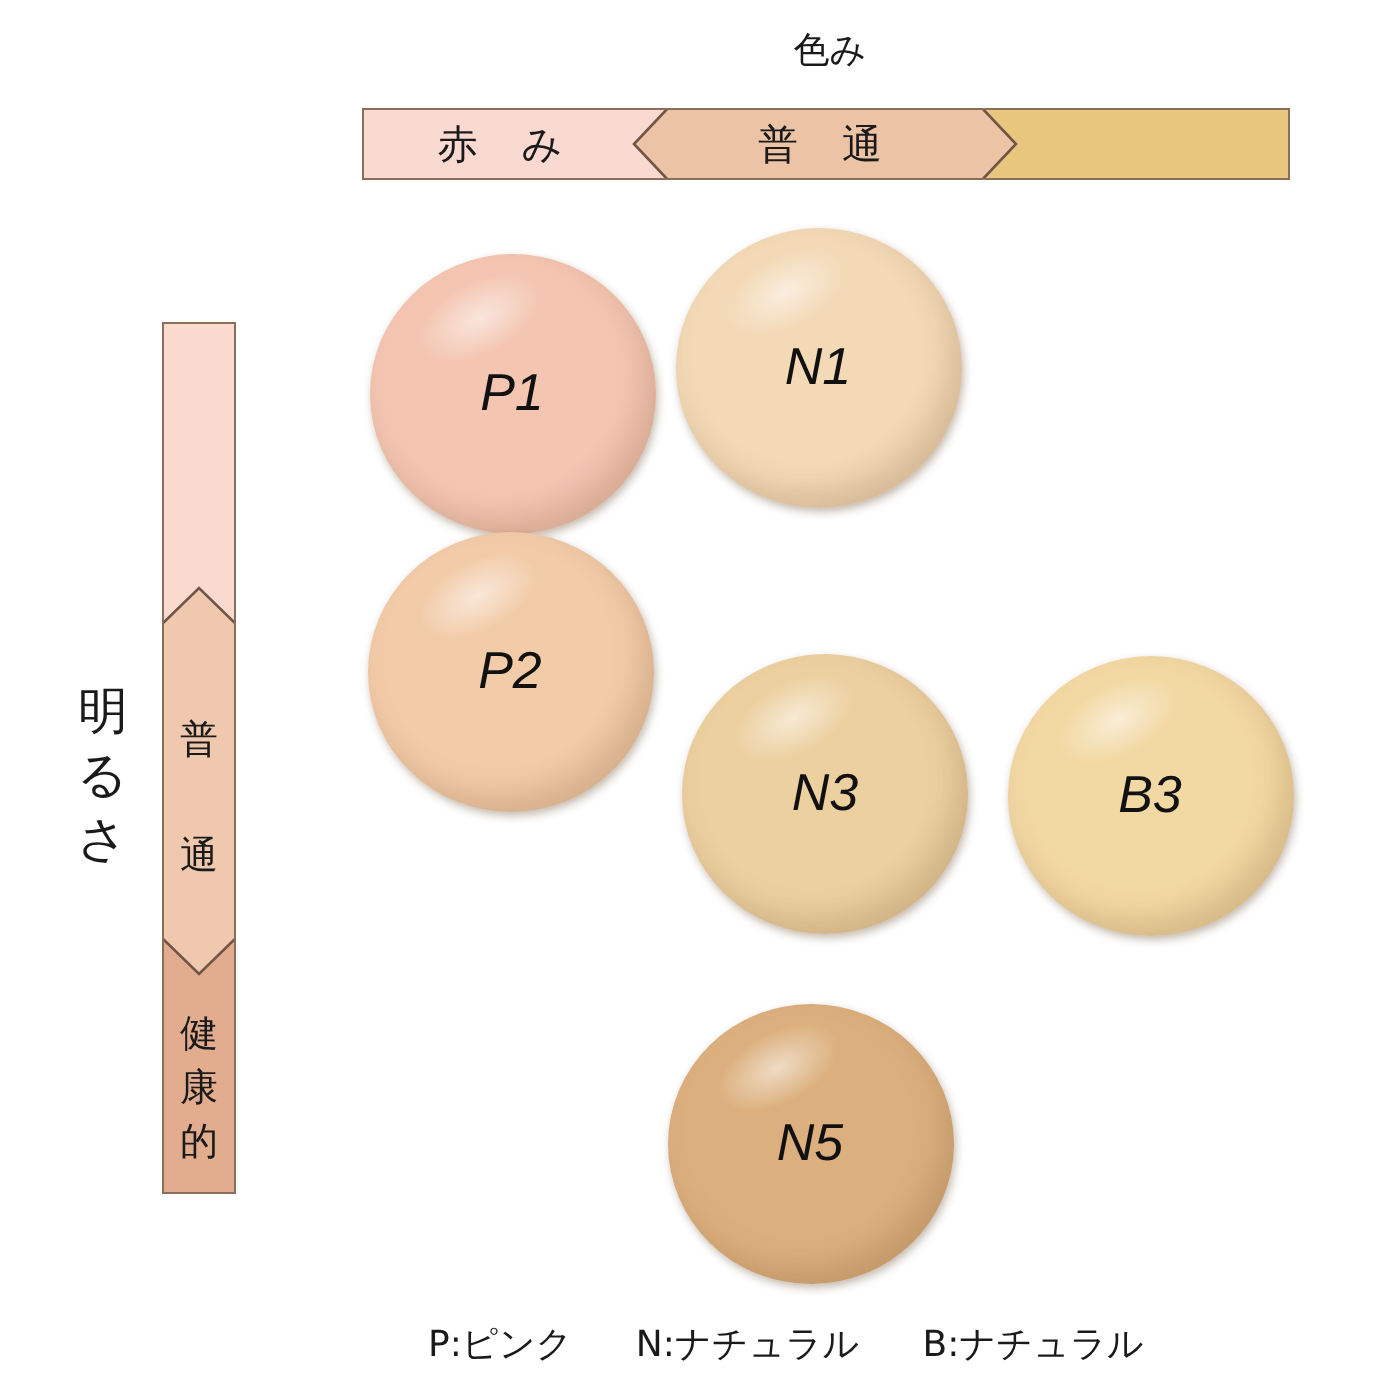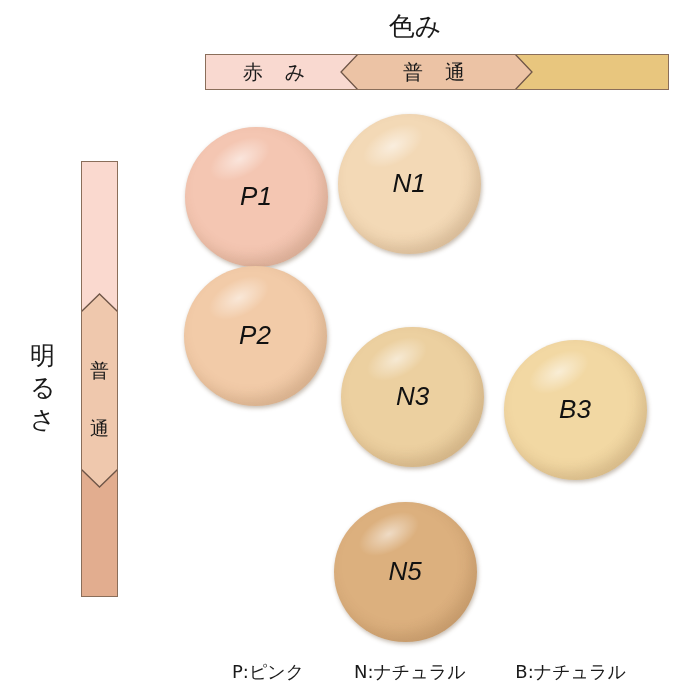--- a/index.html
+++ b/index.html
@@ -1,43 +1,43 @@
 <!DOCTYPE html>
 <html><head>
 <meta charset="utf-8">
 <style>
   html, body { margin:0; padding:0; background:#ffffff; }
   body { width:700px; height:700px; position:relative; overflow:hidden;
          font-family:"DejaVu Sans","Liberation Sans",sans-serif; color:#1a1a1a; }
 
   .title-x { position:absolute; left:360px; top:6px; width:110px; text-align:center;
-             font-size:26px; line-height:40px; }
+             font-size:18px; line-height:40px; }
 
-  .hbar { position:absolute; left:181px; top:54px; width:464px; height:36px;margin-left:24px; }
+  .hbar { position:absolute; left:181px; top:54px; width:464px; height:36px; }
   .hbar svg { position:absolute; left:0; top:0; }
   .hlabel { position:absolute; top:0; height:36px; line-height:36px; font-size:20px;
             letter-spacing:22px; text-align:center; }
 
   .title-y { position:absolute; left:30px; top:340px; width:34px; font-size:25px;
-             line-height:32px; text-align:left; }
+             line-height:32px; text-align:right; }
 
   .vbar { position:absolute; left:81px; top:161px; width:37px; height:436px; }
   .vbar svg { position:absolute; left:0; top:0; }
   .vlabel { position:absolute; left:0; width:37px; text-align:center; font-size:19px; }
 
   .swatch { position:absolute; border-radius:50%;
             box-shadow: 1px 2px 4px rgba(90,60,30,0.35), inset -6px -8px 14px rgba(120,80,40,0.18); font-style: italic; }
   .swatch::before { content:""; position:absolute; left:16%; top:10%; width:46%; height:26%;
             border-radius:50%; transform:rotate(-28deg);
             background:radial-gradient(ellipse at center, rgba(255,255,255,0.55), rgba(255,255,255,0) 70%); }
   .swatch-label { position:absolute; left:0; right:0; top:50%; transform:translateY(-52%);
             text-align:center; font-family:"Liberation Sans",sans-serif; font-size:26px; color:#111; }
 
   .legend { position:absolute; left:214px; top:660px; font-size:18px; white-space:nowrap; }
-  .legend span { margin-right:26px;margin-left:18px; }
+  .legend span { margin-right:26px; }
 </style>
 </head>
 <body>
 
 <div class="title-x">色み</div>
 
 <div class="hbar">
   <svg width="464" height="36" viewBox="0 0 464 36">
     <rect x="0.5" y="0.5" width="463" height="35" fill="#e8c67e" stroke="#8a6e5a" stroke-width="1"></rect>
     <rect x="0.5" y="0.5" width="153" height="35" fill="#f9d9d0"></rect>
@@ -59,35 +59,38 @@
     <rect x="0.5" y="0.5" width="36" height="435" fill="#e2ad8f"></rect>
     <rect x="0.5" y="0.5" width="36" height="151" fill="#fad9cf"></rect>
     <polygon points="0,151 18.5,133 37,151 37,308 18.5,326 0,308" fill="#efc8ad"></polygon>
     <polyline points="0,151 18.5,133 37,151" fill="none" stroke="#6e5547" stroke-width="1.3"></polyline>
     <polyline points="0,308 18.5,326 37,308" fill="none" stroke="#6e5547" stroke-width="1.3"></polyline>
     <rect x="0.5" y="0.5" width="36" height="435" fill="none" stroke="#8a6e5a" stroke-width="1"></rect>
   </svg>
   <div class="vlabel" style="top:180px;">
     <span style="display:block;width:1em;margin:0 auto;word-break:break-all;line-height:58px;">普通</span>
   </div>
+  <div class="vlabel" style="top:343px;">
+    <span style="display:block;width:1em;margin:0 auto;word-break:break-all;line-height:27px;">健康的</span>
+  </div>
 </div>
 
 <div class="swatch" id="sw0" style="width: 143px; height: 140px; left: 184.5px; top: 127px; background: radial-gradient(circle at 35% 30%, rgb(244, 198, 178) 0%, rgb(244, 198, 178) 60%, rgba(0, 0, 0, 0.06) 100%), rgb(244, 198, 178);">
     <div class="swatch-label">P1</div>
   </div>
 <div class="swatch" id="sw1" style="width: 143px; height: 140px; left: 337.5px; top: 114px; background: radial-gradient(circle at 35% 30%, rgb(243, 217, 182) 0%, rgb(243, 217, 182) 60%, rgba(0, 0, 0, 0.06) 100%), rgb(243, 217, 182);">
     <div class="swatch-label">N1</div>
   </div>
 <div class="swatch" id="sw2" style="width: 143px; height: 140px; left: 183.5px; top: 266px; background: radial-gradient(circle at 35% 30%, rgb(242, 203, 168) 0%, rgb(242, 203, 168) 60%, rgba(0, 0, 0, 0.06) 100%), rgb(242, 203, 168);">
     <div class="swatch-label">P2</div>
   </div>
 <div class="swatch" id="sw3" style="width: 143px; height: 140px; left: 341px; top: 327px; background: radial-gradient(circle at 35% 30%, rgb(236, 208, 160) 0%, rgb(236, 208, 160) 60%, rgba(0, 0, 0, 0.06) 100%), rgb(236, 208, 160);">
     <div class="swatch-label">N3</div>
   </div>
-<div class="swatch" id="sw4" style="width: 143px; height: 140px; left: 503.5px; top: 340px; background: radial-gradient(circle at 35% 30%, rgb(242, 216, 163) 0%, rgb(242, 216, 163) 60%, rgba(0, 0, 0, 0.06) 100%), rgb(242, 216, 163);">
+<div class="swatch" id="sw4" style="width: 143px; height: 140px; left: 503.5px; top: 328px; background: radial-gradient(circle at 35% 30%, rgb(242, 216, 163) 0%, rgb(242, 216, 163) 60%, rgba(0, 0, 0, 0.06) 100%), rgb(242, 216, 163);">
     <div class="swatch-label">B3</div>
   </div>
 <div class="swatch" id="sw5" style="width: 143px; height: 140px; left: 333.5px; top: 502px; background: radial-gradient(circle at 35% 30%, rgb(220, 176, 126) 0%, rgb(220, 176, 126) 60%, rgba(0, 0, 0, 0.06) 100%), rgb(220, 176, 126);">
     <div class="swatch-label">N5</div>
   </div>
 
 <div class="legend">
   <span>P:ピンク</span>
   <span>N:ナチュラル</span>
   <span>B:ナチュラル</span>

